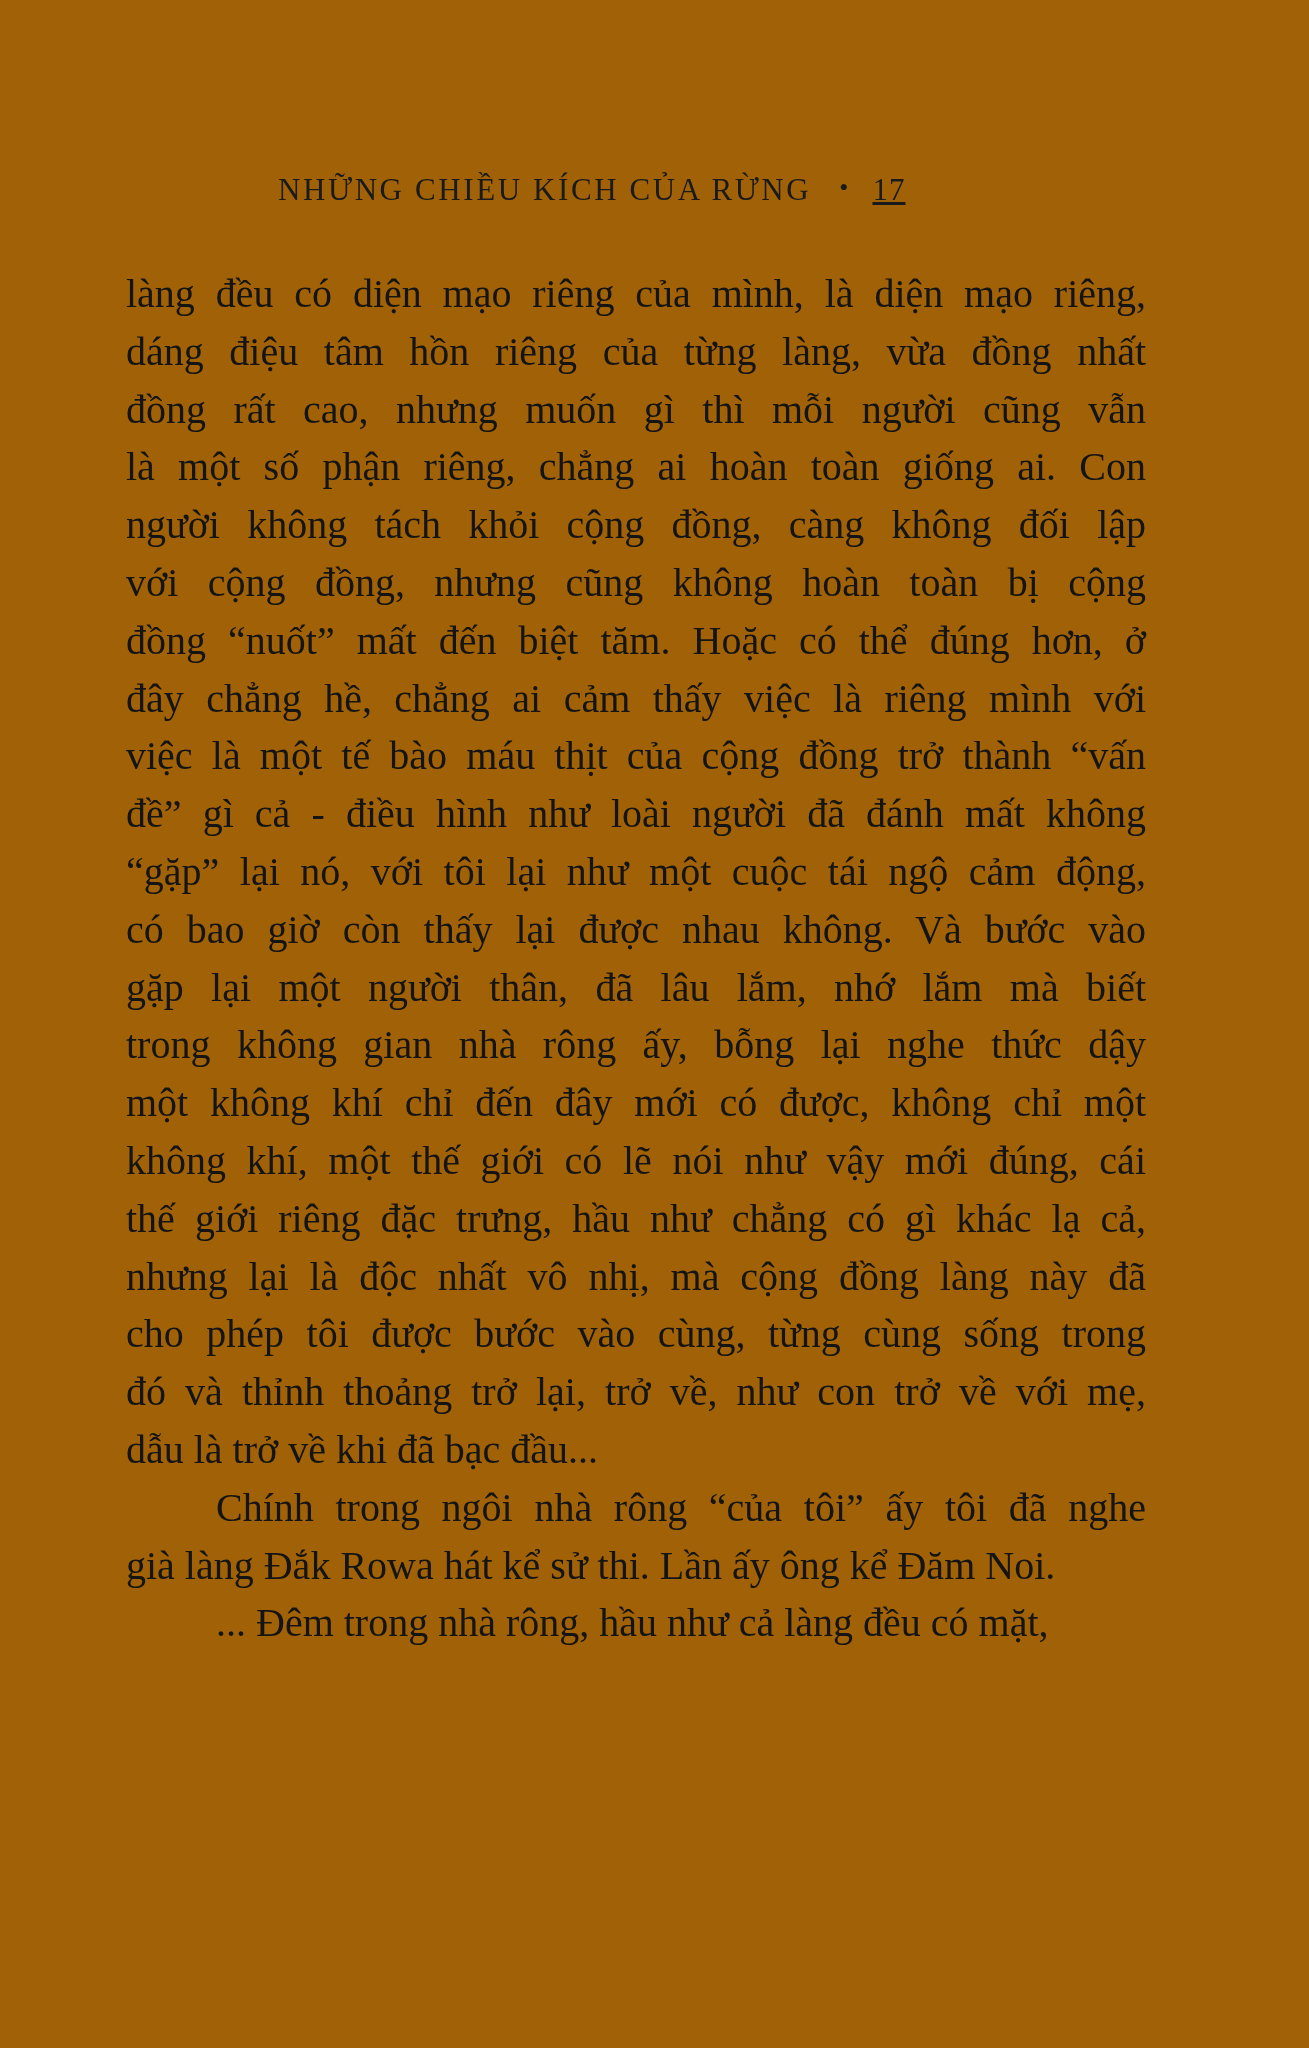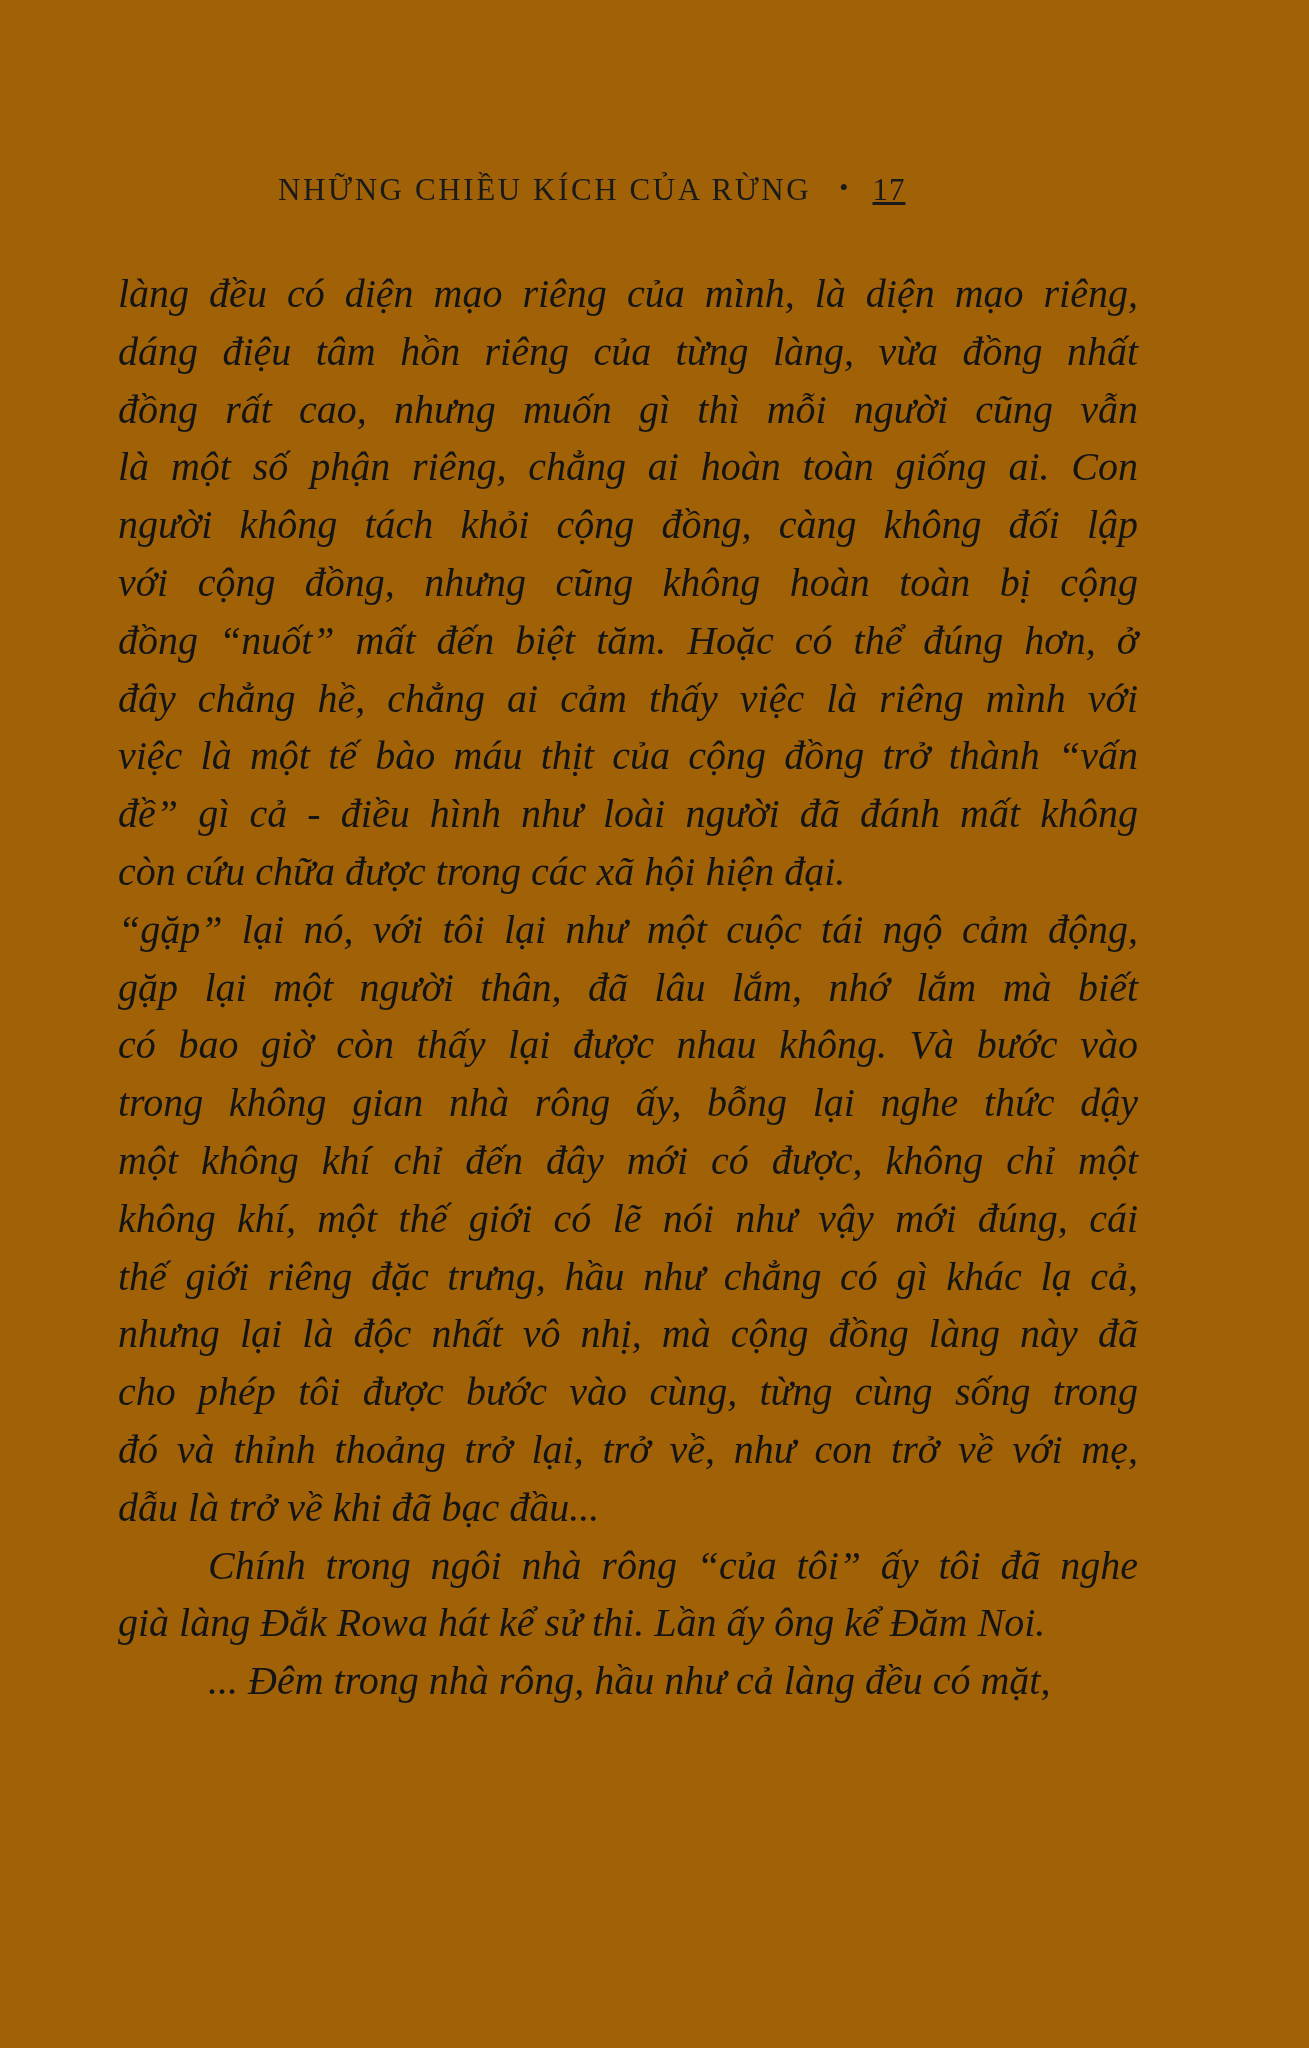--- a/index.html
+++ b/index.html
@@ -42,23 +42,22 @@
     font-size: 26px;
     letter-spacing: 0;
     position: relative;
     top: -4px;
   }
   .running-head .folio { flex: 0 0 auto; letter-spacing: 1px; text-decoration: underline; }
 
   .body-text {
     position: absolute;
     top: 265px;
-    left: 118px;
+    left: 126px;
     width: 1020px;
-    font-style: italic;
   }
   .line {
     display: block;
     height: 57.8px;
     line-height: 57.8px;
     font-size: 40px;
     white-space: nowrap;
     text-align: justify;
     text-align-last: justify;
     color: #141414;
@@ -87,25 +86,24 @@
     <span class="line">làng đều có diện mạo riêng của mình, là diện mạo riêng,</span>
     <span class="line">dáng điệu tâm hồn riêng của từng làng, vừa đồng nhất</span>
     <span class="line">đồng rất cao, nhưng muốn gì thì mỗi người cũng vẫn</span>
     <span class="line">là một số phận riêng, chẳng ai hoàn toàn giống ai. Con</span>
     <span class="line">người không tách khỏi cộng đồng, càng không đối lập</span>
     <span class="line">với cộng đồng, nhưng cũng không hoàn toàn bị cộng</span>
     <span class="line">đồng “nuốt” mất đến biệt tăm. Hoặc có thể đúng hơn, ở</span>
     <span class="line">đây chẳng hề, chẳng ai cảm thấy việc là riêng mình với</span>
     <span class="line">việc là một tế bào máu thịt của cộng đồng trở thành “vấn</span>
     <span class="line">đề” gì cả - điều hình như loài người đã đánh mất không</span>
-    <span class="line last">còn cứu chữa được trong các xã hội hiện đại.</span>
 
     <span class="line">“gặp” lại nó, với tôi lại như một cuộc tái ngộ cảm động,</span>
+    <span class="line">có bao giờ còn thấy lại được nhau không. Và bước vào</span>
     <span class="line">gặp lại một người thân, đã lâu lắm, nhớ lắm mà biết</span>
-    <span class="line">có bao giờ còn thấy lại được nhau không. Và bước vào</span>
     <span class="line">trong không gian nhà rông ấy, bỗng lại nghe thức dậy</span>
     <span class="line">một không khí chỉ đến đây mới có được, không chỉ một</span>
     <span class="line">không khí, một thế giới có lẽ nói như vậy mới đúng, cái</span>
     <span class="line">thế giới riêng đặc trưng, hầu như chẳng có gì khác lạ cả,</span>
     <span class="line">nhưng lại là độc nhất vô nhị, mà cộng đồng làng này đã</span>
     <span class="line">cho phép tôi được bước vào cùng, từng cùng sống trong</span>
     <span class="line">đó và thỉnh thoảng trở lại, trở về, như con trở về với mẹ,</span>
     <span class="line last">dẫu là trở về khi đã bạc đầu...</span>
 
     <span class="line indent">Chính trong ngôi nhà rông “của tôi” ấy tôi đã nghe</span>

